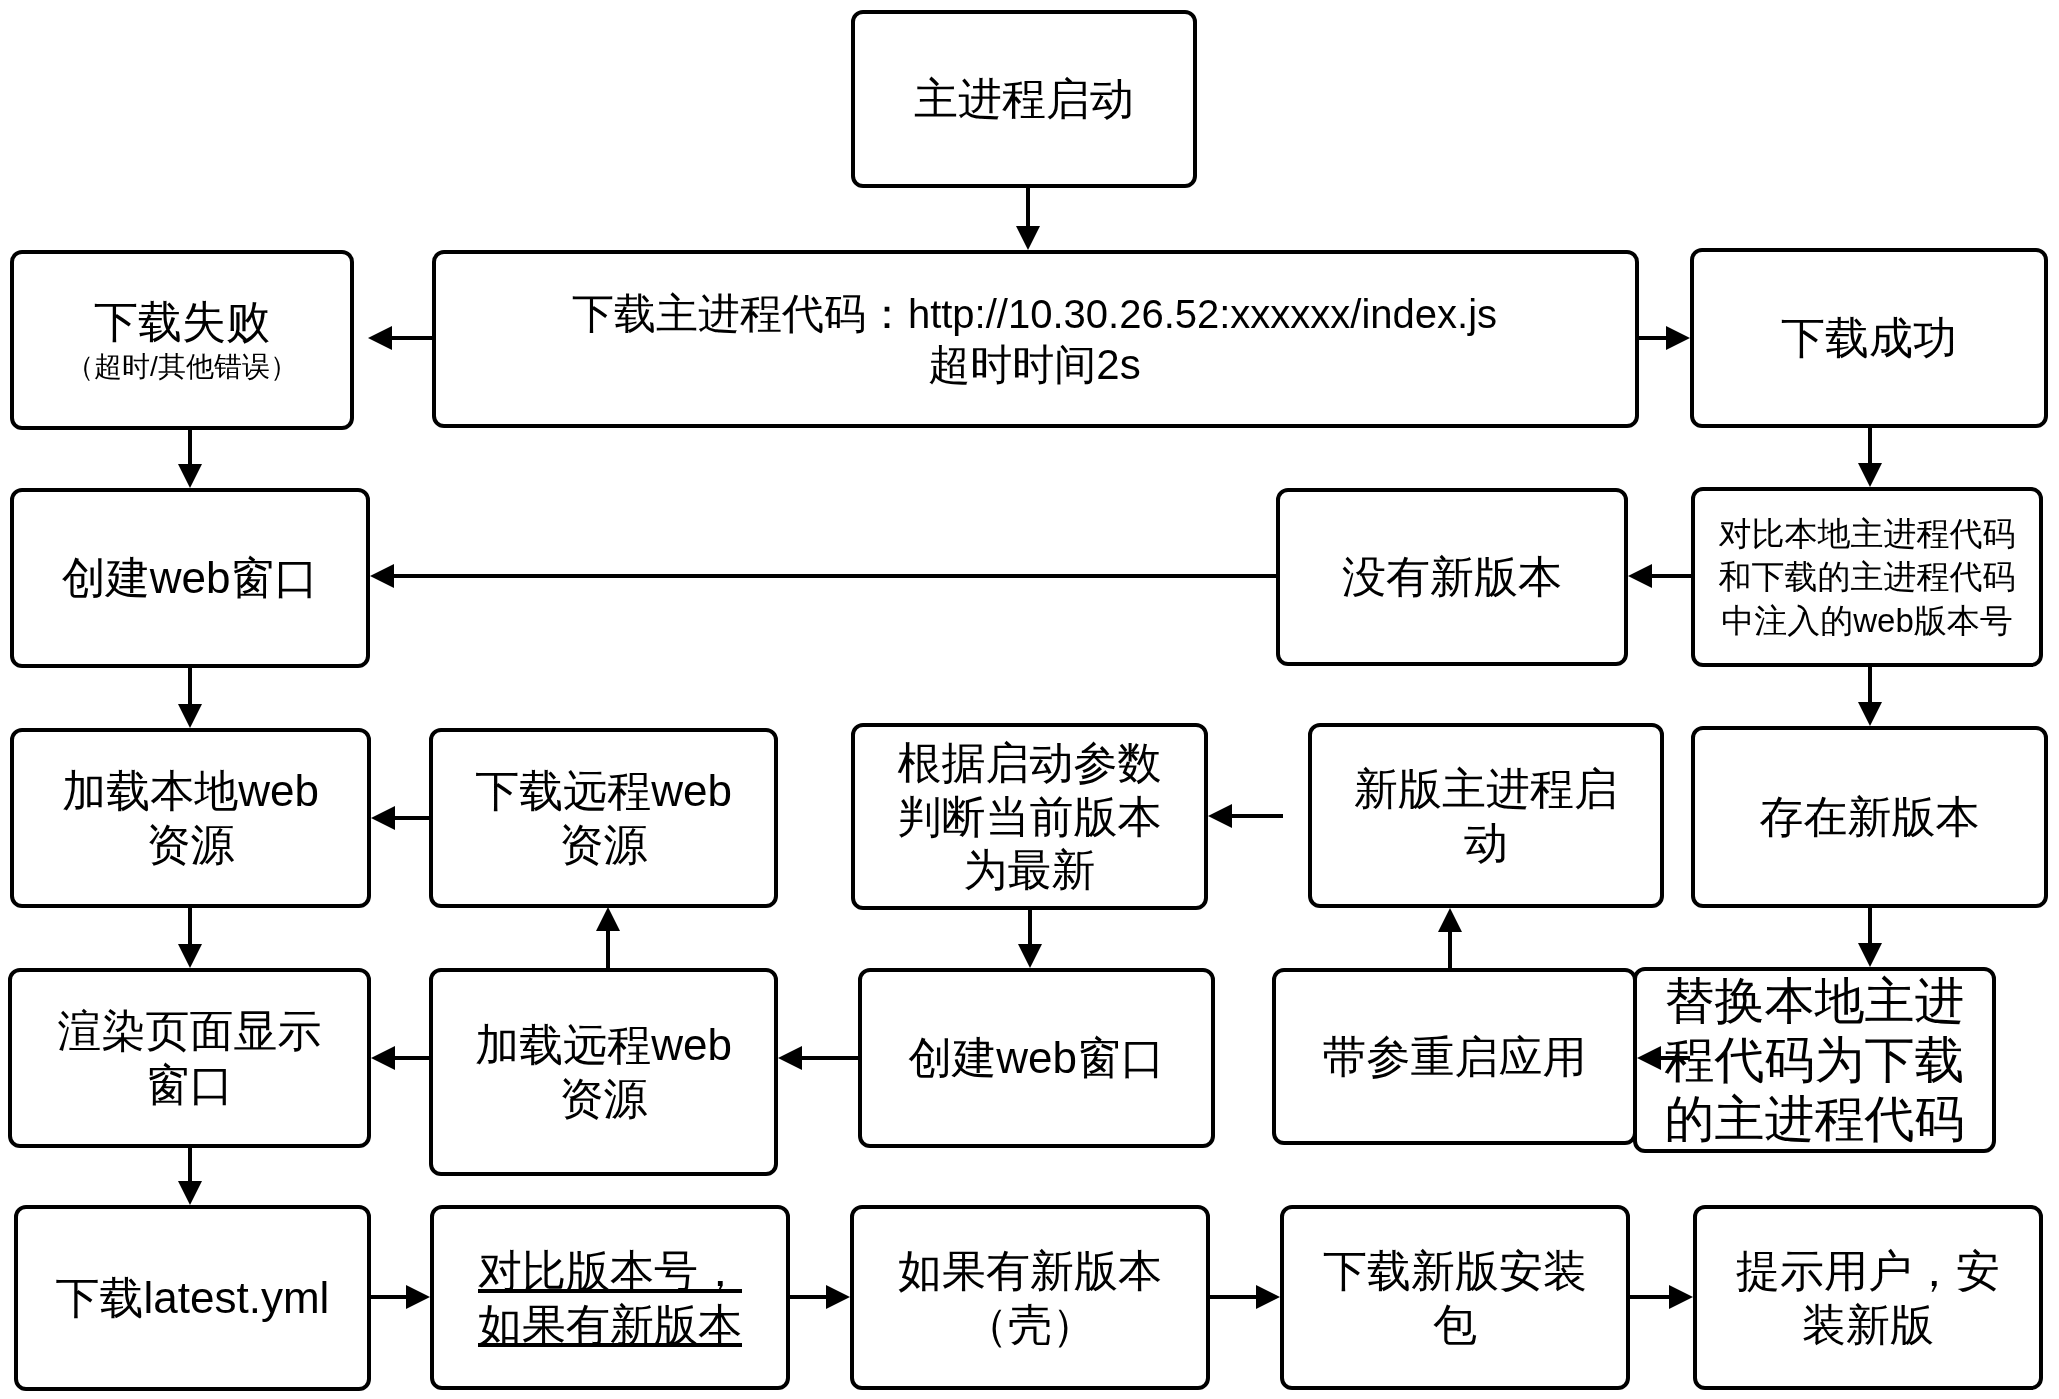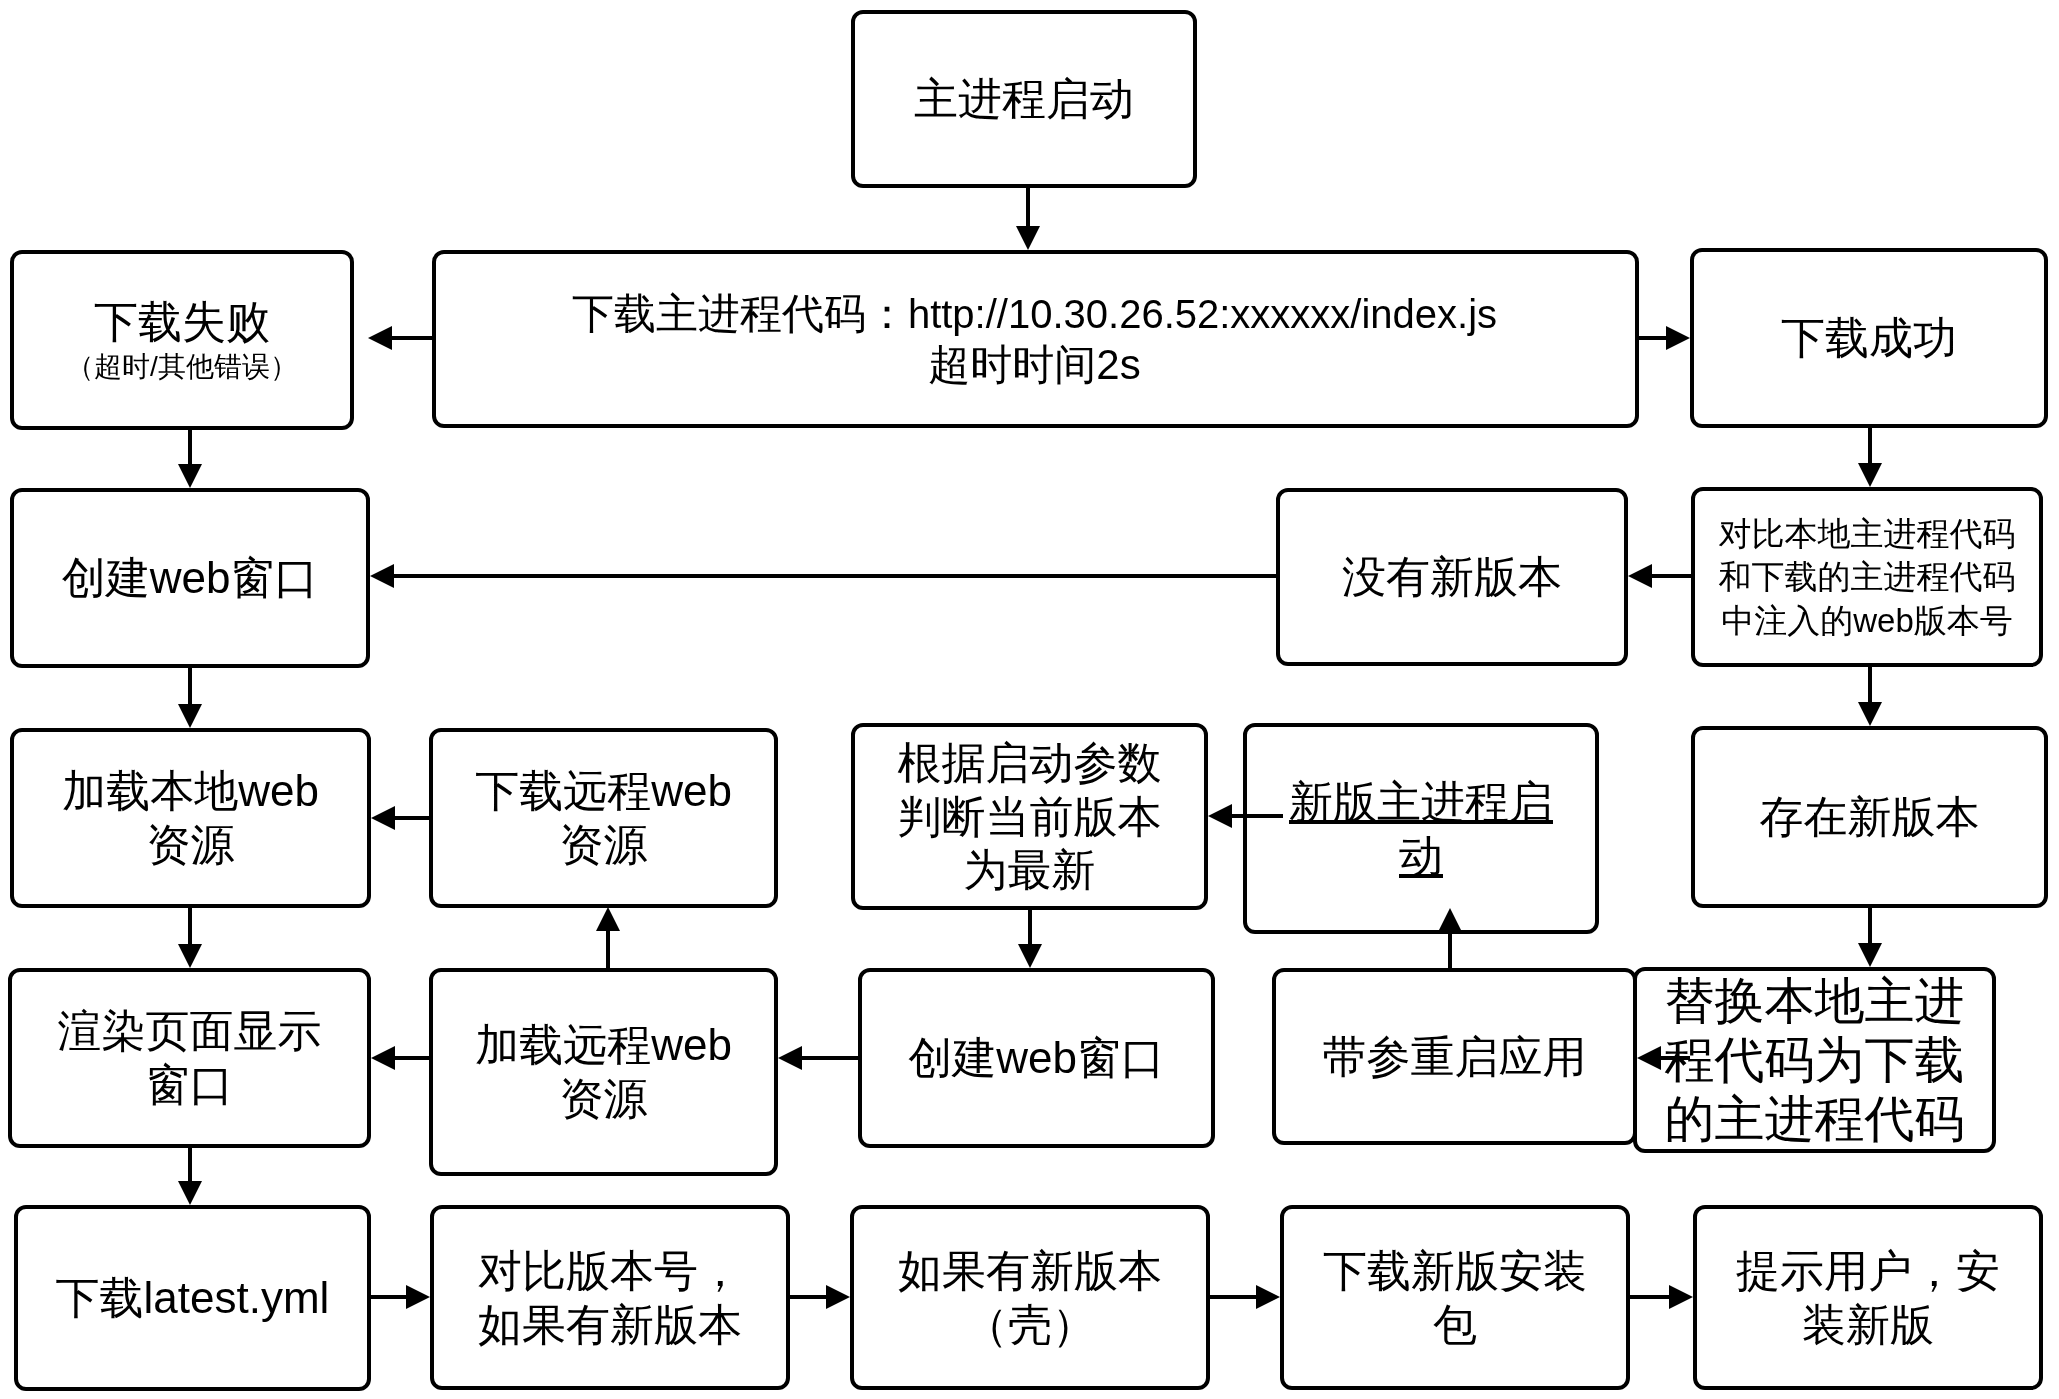--- a/index.html
+++ b/index.html
@@ -69,42 +69,42 @@
   <div class="node" style="left:10px;top:728px;width:361px;height:180px;">加载本地web
 资源</div>
 
   <div class="node" style="left:429px;top:728px;width:349px;height:180px;">下载远程web
 资源</div>
 
   <div class="node" style="left:851px;top:723px;width:357px;height:187px;">根据启动参数
 判断当前版本
 为最新</div>
 
-  <div class="node" style="left:1243px;top:723px;width:356px;height:211px;text-decoration:underline;">新版主进程启
+  <div class="node" style="left:1308px;top:723px;width:356px;height:185px;">新版主进程启
 动</div>
 
   <div class="node" style="left:1691px;top:726px;width:357px;height:182px;">存在新版本</div>
 
   <div class="node" style="left:8px;top:968px;width:363px;height:180px;">渲染页面显示
 窗口</div>
 
   <div class="node" style="left:429px;top:968px;width:349px;height:208px;">加载远程web
 资源</div>
 
   <div class="node" style="left:858px;top:968px;width:357px;height:180px;">创建web窗口</div>
 
   <div class="node" style="left:1272px;top:968px;width:365px;height:177px;">带参重启应用</div>
 
   <div class="node big-node" style="left:1633px;top:967px;width:363px;height:186px;">替换本地主进
 程代码为下载
 的主进程代码</div>
 
   <div class="node" style="left:14px;top:1205px;width:357px;height:186px;">下载latest.yml</div>
 
-  <div class="node" style="left:430px;top:1205px;width:360px;height:185px;">对比版本号，
+  <div class="node" style="left:430px;top:1205px;width:360px;height:185px;text-decoration:underline;">对比版本号，
 如果有新版本</div>
 
   <div class="node" style="left:850px;top:1205px;width:360px;height:185px;">如果有新版本
 （壳）</div>
 
   <div class="node" style="left:1280px;top:1205px;width:350px;height:185px;">下载新版安装
 包</div>
 
   <div class="node" style="left:1693px;top:1205px;width:350px;height:185px;">提示用户，安
 装新版</div>

